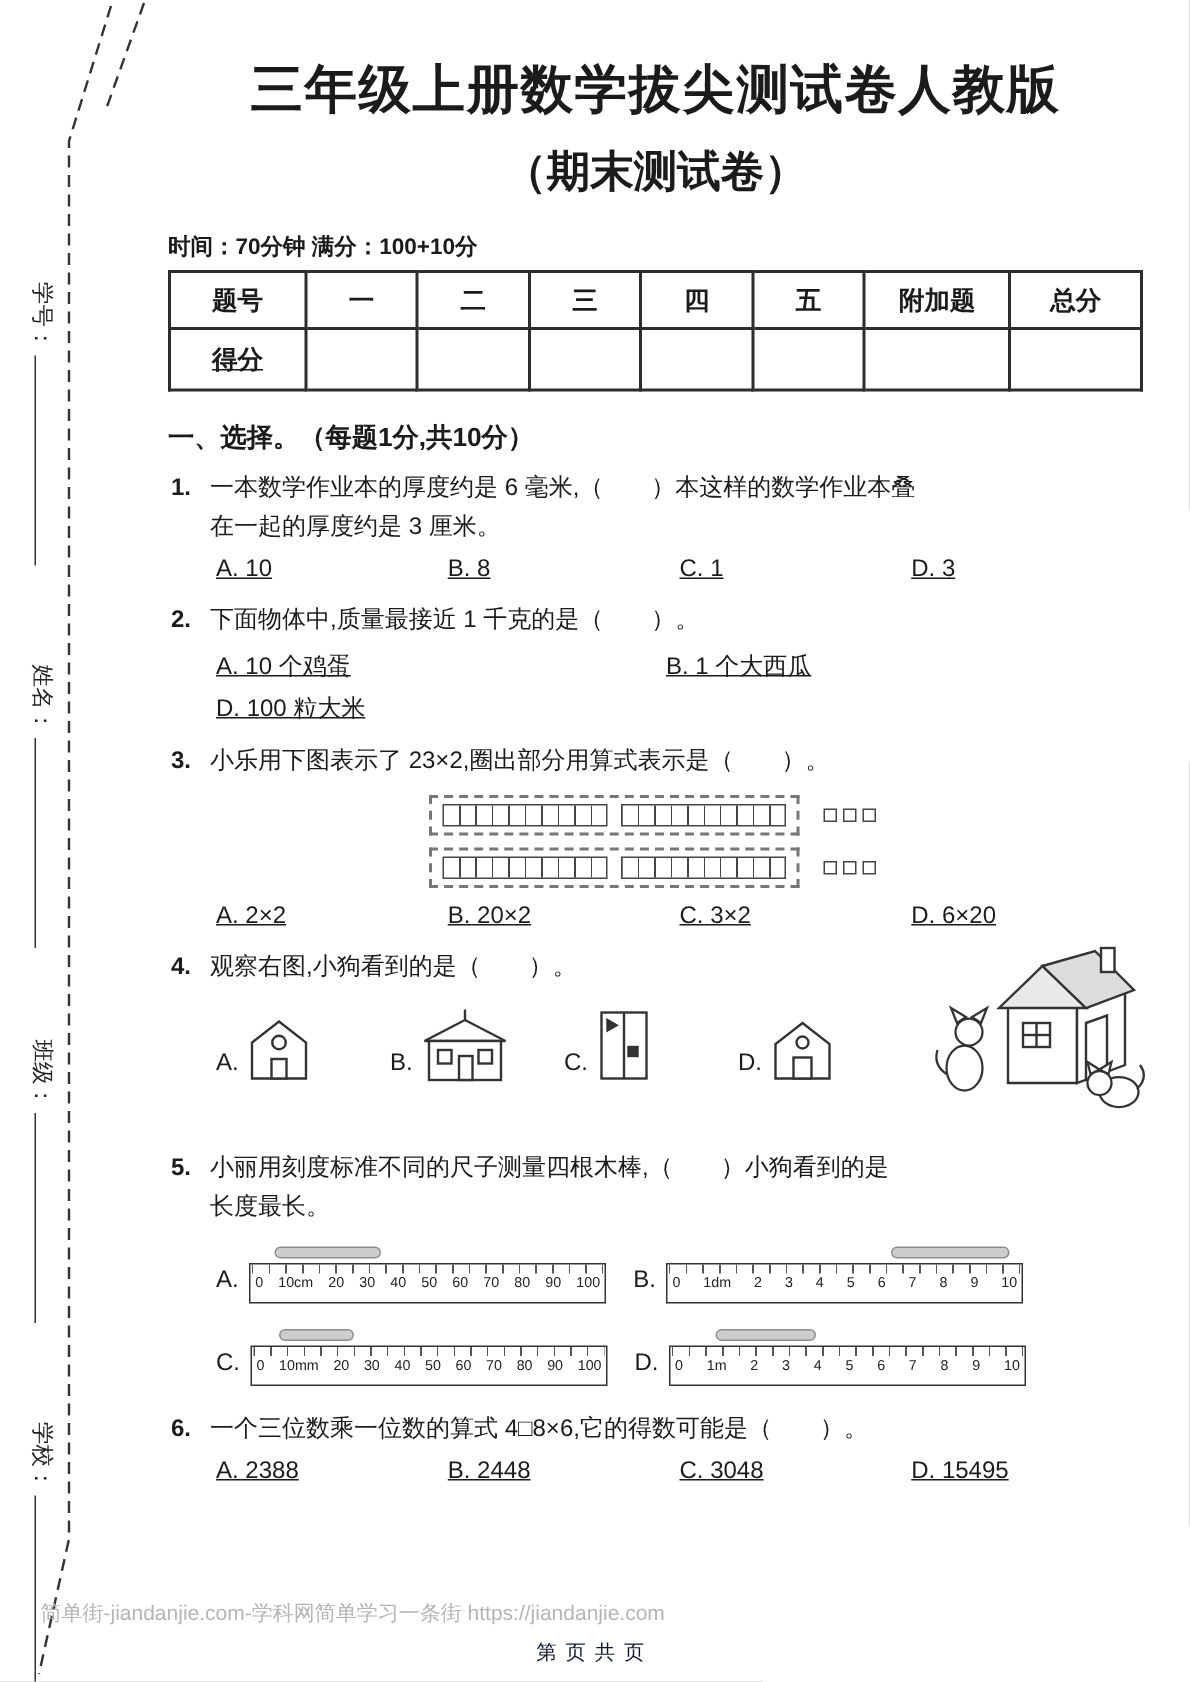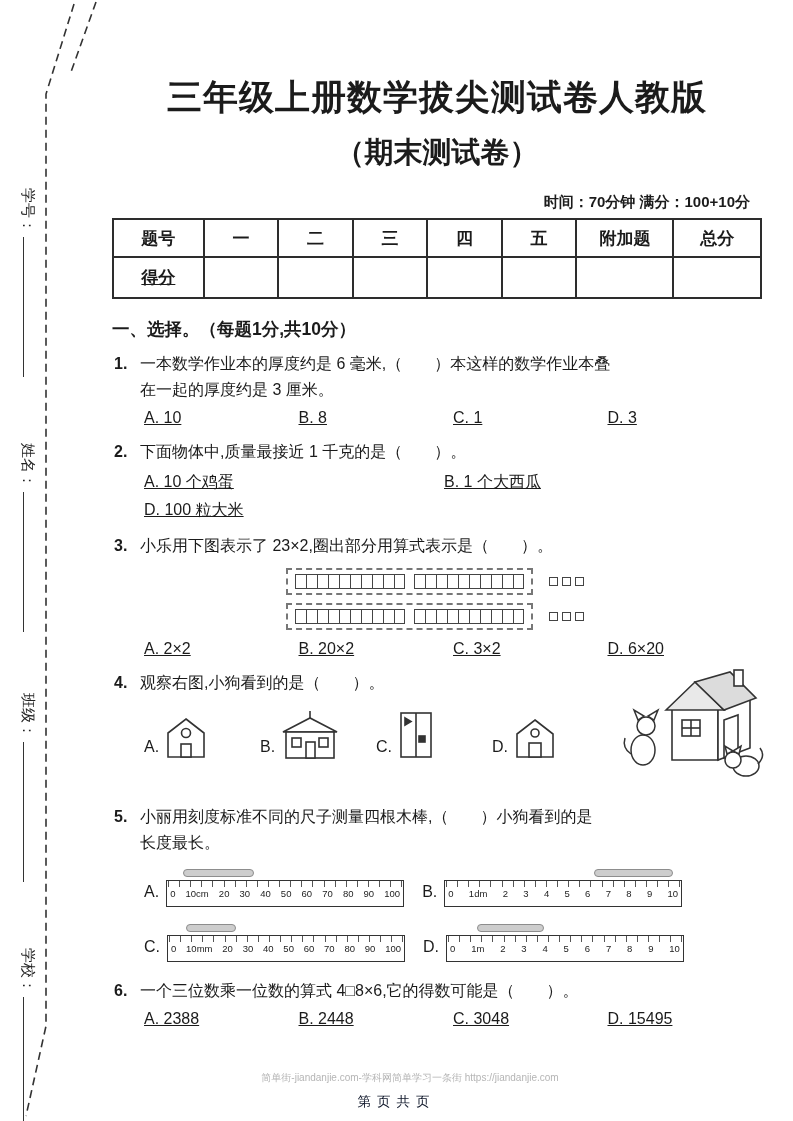--- a/index.html
+++ b/index.html
@@ -6,24 +6,24 @@
   body { background:#888; font-family:"Liberation Sans", sans-serif; }
   .page { position:relative; width:793px; height:1121px; background:#ffffff; color:#1b1b1b; overflow:hidden; margin:0 auto; }
 
   
   .bind-svg { position:absolute; left:0; top:0; pointer-events:none; }
   .blabel { position:absolute; left:38px; transform-origin:0 0; transform:rotate(90deg);
             width:250px; font-size:15px; color:#222; white-space:nowrap; }
   .bl-line { display:inline-block; width:140px; height:1em; border-bottom:1.5px solid #333; margin-left:4px; }
 
   
-  .content { position:absolute; left:112px; top:0; width:650px;margin-top:38px; }
+  .content { position:absolute; left:112px; top:0; width:650px; }
   .title { margin-top:36px; text-align:center; font-size:35px; font-weight:700; letter-spacing:1px; }
   .subtitle { margin-top:12px; text-align:center; font-size:29px; font-weight:700; }
-  .time-info { margin-top:20px; margin-bottom:6px; padding-right:12px; text-align:right; font-size:15px; font-weight:700; }
+  .time-info { margin-top:20px; margin-bottom:6px; padding-right:12px; text-align:left; font-size:15px; font-weight:700; }
 
   table.score-table { width:100%; border-collapse:collapse; table-layout:fixed; }
   .score-table th, .score-table td { border:2px solid #2d2d2d; text-align:center; font-size:17px; font-weight:700; height:38px; }
   .score-table tr.score-row td { height:41px;text-decoration:underline; }
 
   .sec-heading { margin:18px 0 10px; font-size:17.5px; font-weight:700; }
 
   .question { margin:4px 0 12px 2px; font-size:16px; position:relative; }
   .qline { display:flex; line-height:1.6; }
   .qnum { width:26px; font-weight:700; flex:none; }
@@ -55,21 +55,21 @@
   .q5-letter { padding-bottom:6px; }
   .ruler-wrap { position:relative; width:238px; padding-top:12px; }
   .stick { position:absolute; top:1px; height:8px; background:#cdcdcd; border:1px solid #8d8d8d; border-radius:4px; }
   .ruler { border:1.5px solid #333; height:27px; background:#fff; }
   .ticks { height:6px; margin:0 1px;
            background:repeating-linear-gradient(90deg, #555 0 1px, transparent 1px 4.75%); }
   .ruler-labels { display:flex; justify-content:space-between; padding:1px 3px 0; font-size:9.5px; color:#222; }
   .rlabel { white-space:nowrap; }
 
   
-  .footer-site { position:absolute; left:0; right:0; bottom:36px; text-align:center; font-size:10px; color:#b5b5b5;margin-left:27px; }
+  .footer-site { position:absolute; left:0; right:0; bottom:36px; font-size:14px; color:#b5b5b5;margin-left:27px; }
   .footer-page { position:absolute; left:0; right:0; bottom:10px; text-align:center; font-size:13.5px; color:#0f172a; letter-spacing:6px; }
 
   svg .ln { stroke:#333; fill:none; }
 </style>
 </head>
 <body>
 
 <div class="page">
 
   <svg class="bind-svg" width="110" height="1121">

